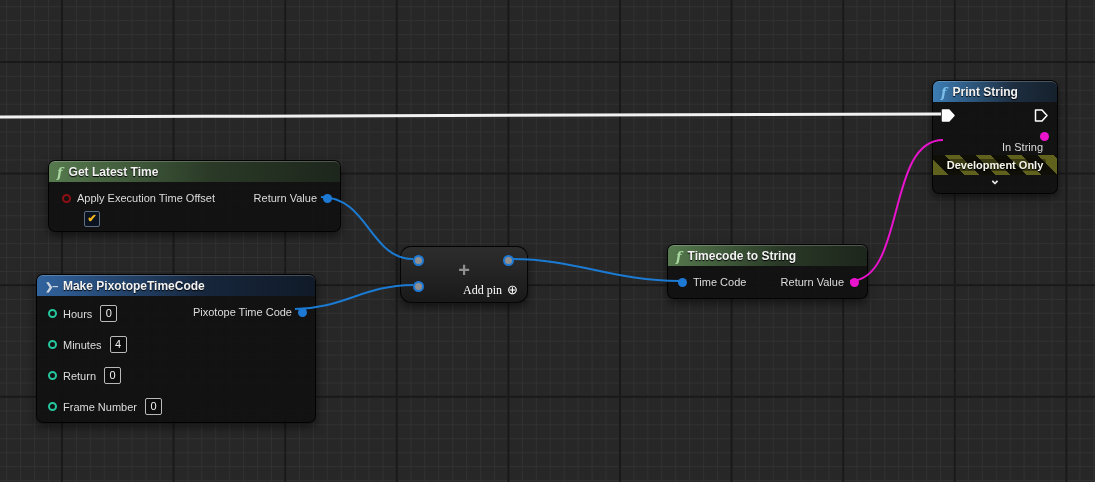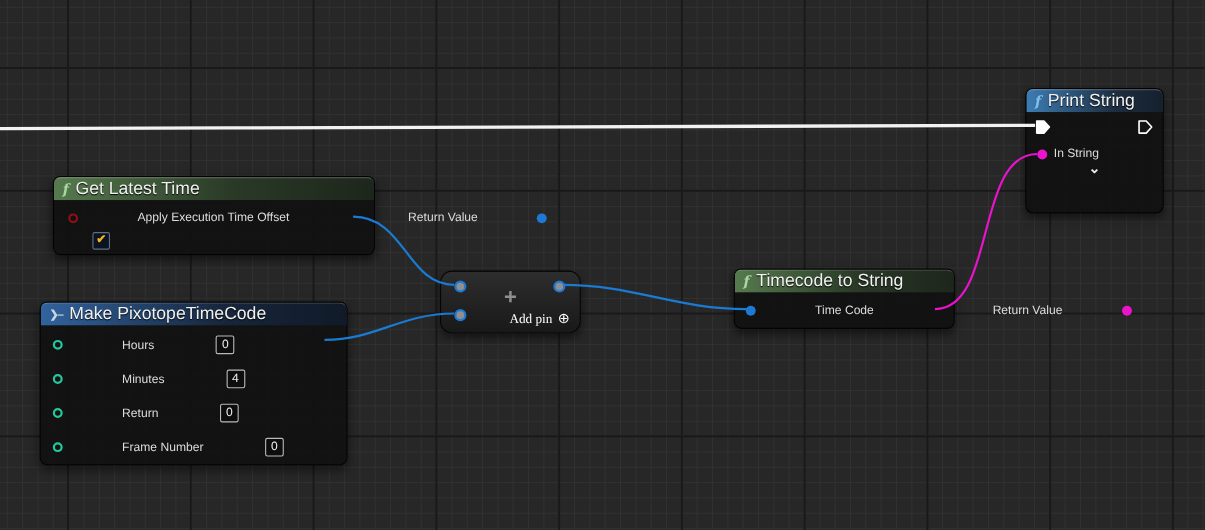--- a/index.html
+++ b/index.html
@@ -24,30 +24,30 @@
     border:1px solid rgba(0,0,0,0.85);
     border-radius:7px;
     box-shadow:0 4px 9px rgba(0,0,0,0.5);
     color:#d8d8d8;font-size:11px;
   }
   .hdr{
     height:21px;border-radius:6px 6px 0 0;display:flex;align-items:center;
     border-top:1px solid rgba(255,255,255,0.22);box-sizing:border-box;
     padding:0 8px;gap:6px;
   }
-  .hdr .title{font-size:16px;font-weight:normal;color:#f2f2f2;text-shadow:0 1px 1px #000;white-space:nowrap;}
+  .hdr .title{font-size:12px;font-weight:bold;color:#f2f2f2;text-shadow:0 1px 1px #000;white-space:nowrap;}
   .hdr-green{background:linear-gradient(to right,#567a4e,#2a3a27 55%,#1d261c);}
   .hdr-blue{background:linear-gradient(to right,#31639e,#17263c 60%,#101a28);}
   .hdr-steel{background:linear-gradient(to right,#3c7cb4,#1d2e40 65%,#15202c);}
   .ficon{font-family:"DejaVu Serif",serif;font-style:italic;font-weight:bold;font-size:13px;line-height:1;}
   .ficon-green{color:#a8d8a0;}
   .ficon-blue{color:#7cc0ea;}
   .structicon{color:#cdd6e0;font-size:10px;font-weight:bold;letter-spacing:-1px;}
 
-  .row{display:flex;align-items:center;gap:48px;}
+  .row{display:flex;align-items:center;}
   .pin{width:9px;height:9px;border-radius:50%;box-sizing:border-box;flex:none;}
   .pin.ring{background:transparent;}
   .pin-bool{border:2.5px solid #8e1014;}
   .pin-int{border:2.5px solid #24c79e;}
   .pin-struct-filled{background:#1e79d4;}
   .pin-string-filled{background:#ea14cd;}
   .pin-wild{width:11px;height:11px;border:2px solid #1e79d4;background:#8f8f8f;}
 
   .lbl{padding:0 6px;white-space:nowrap;color:#dcdcdc;}
   .valbox{
@@ -81,21 +81,21 @@
   #node-make .outrow{height:28px;display:flex;align-items:center;}
   #node-add{left:400px;top:246px;width:126px;height:55px;border-radius:11px;background:linear-gradient(#2d2d2d,#191919);}
   #node-add .pin{position:absolute;}
   #node-add .plus{position:absolute;left:0;right:0;top:13px;text-align:center;color:#8f8f8f;font-size:20px;font-weight:bold;line-height:20px;}
   #node-add .addpin{position:absolute;right:9px;bottom:4px;color:#fff;font-size:12px;display:flex;align-items:center;gap:5px;cursor:pointer;font-family:Liberation Serif, serif;}
   #node-add .addpin .circ{font-size:13px;}
   #node-tts{left:667px;top:244px;width:199px;height:53px;}
   #node-tts .row1{margin-top:5px;height:22px;padding:0 8px 0 10px;align-items:center;}
   #node-ps{left:932px;top:80px;width:124px;height:112px;}
   #node-ps .execrow{margin-top:4px;height:18px;padding:0 8px;display:flex;justify-content:space-between;align-items:center;}
-  #node-ps .strrow{margin-top:8px;height:16px;padding:0 8px 0 10px;display:flex;align-items:center;}
+  #node-ps .strrow{margin-top:8px;height:16px;padding:0 8px 0 10px;display:flex;align-items:flex-end;flex-direction:column;}
   .spacer{flex:1;}
 </style>
 </head>
 <body>
 
 <div class="canvas">
 
   <svg id="wires" width="1095" height="482" viewBox="0 0 1095 482" fill="none">
     <path d="M 0 117 C 350 116, 750 113.5, 941 114" stroke-width="3" stroke="#f2f2f2"></path>
     <path d="M 321 197 C 368 197, 370 259, 413 259" stroke-width="2" stroke="#1b7ad2"></path>
@@ -139,20 +139,24 @@
         <div class="row inrow">
           <span class="pin ring pin-int"></span>
           <span class="lbl">Return</span>
           <span class="valbox">0</span>
         </div>
         <div class="row inrow">
           <span class="pin ring pin-int"></span>
           <span class="lbl">Frame Number</span>
           <span class="valbox">0</span>
         </div>
+      </div>
+      <div class="outrow">
+        <span class="lbl">Pixotope Time Code</span>
+        <span class="pin pin-struct-filled"></span>
       </div>
     </div>
   </div>
 
   <div class="node" id="node-add">
     <span class="pin pin-wild" style="left:12px;top:8px;"></span>
     <span class="pin pin-wild" style="left:12px;top:34px;"></span>
     <span class="pin pin-wild" style="left:102px;top:8px;"></span>
     <div class="plus">+</div>
     <div class="addpin">
@@ -185,16 +189,19 @@
         <path d="M1.5 2 H8 L13 7.5 L8 13 H1.5 Z" fill="#ffffff" stroke="#ffffff" stroke-width="1.5" stroke-linejoin="round"></path>
       </svg>
       <svg class="execpin" width="15" height="15">
         <path d="M1.5 2 H8 L13 7.5 L8 13 H1.5 Z" fill="none" stroke="#ffffff" stroke-width="1.5" stroke-linejoin="round"></path>
       </svg>
     </div>
     <div class="strrow">
       <span class="pin pin-string-filled"></span>
       <span class="lbl">In String</span>
     </div>
+    <div class="banner">
+      <span>Development Only</span>
+    </div>
     <div class="chev">⌄</div>
   </div>
 
 </div>
 
 </body></html>

